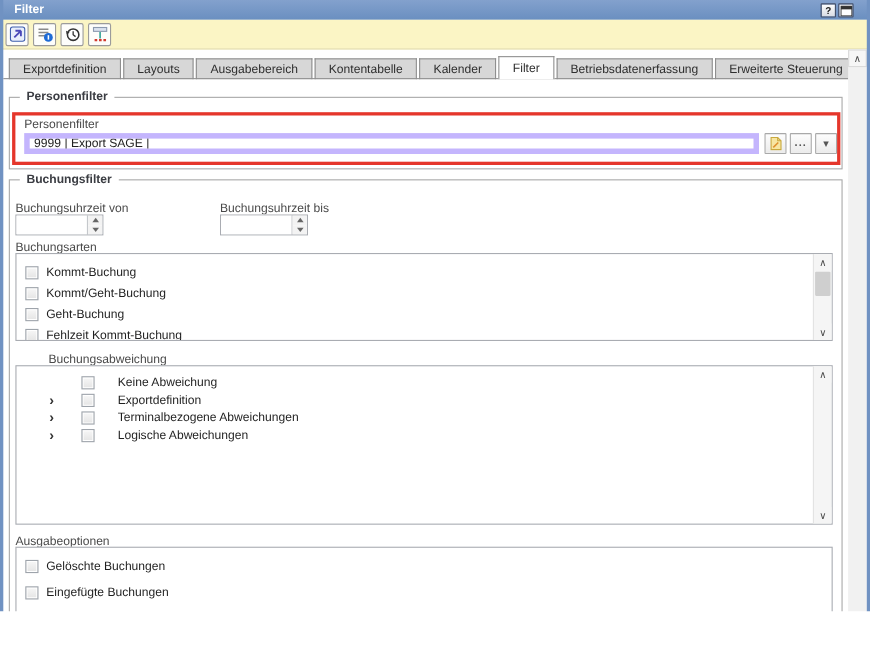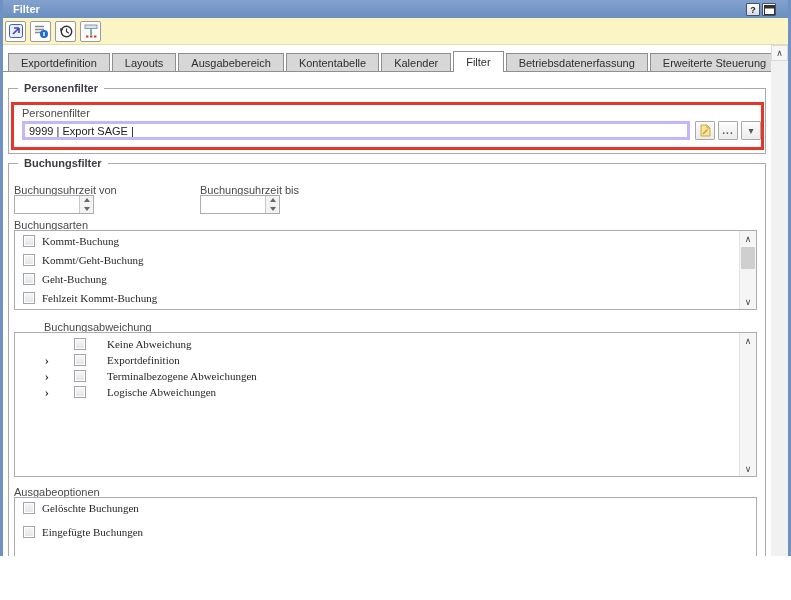--- a/index.html
+++ b/index.html
@@ -78,21 +78,21 @@
 
   
   .red-box {
     position:absolute; left:11px; top:102px; width:753px; height:48px;
     border:3px solid #e5362b; z-index:3; pointer-events:none;
   }
 
   .field-label { position:absolute; color:#4a4a4a; font-size:11px; white-space:nowrap; }
 
   .text-input {
-    border:3px solid #c4b5fd; background:#fff; height:19px;
+    border:5px solid #c4b5fd; background:#fff; height:19px;
     font-family:"Liberation Sans", sans-serif; font-size:11px; color:#222;
     padding:0 4px; outline:none;
   }
   .small-btn {
     position:absolute; width:20px; height:19px;
     border:1px solid #a9a9a9; background:linear-gradient(#fdfdfd,#ebebeb);
     display:flex; align-items:center; justify-content:center;
     font-size:10px; color:#555; padding:0; border-radius:1px;
   }
 
@@ -105,21 +105,21 @@
   .tri-dn { width:0; height:0; border-left:3px solid transparent; border-right:3px solid transparent; border-top:4px solid #666; }
 
   
   .listbox {
     position:absolute; border:1px solid #a9acb2; background:#fff; overflow:hidden;
   }
   .lb-arten  { left:14px; top:230px; width:743px; height:80px;  padding-top:4px; }
   .lb-abw    { left:14px; top:332px; width:743px; height:145px; padding-top:5px; }
   .lb-ausgabe{ left:14px; top:497px; width:743px; height:75px;  padding-top:4px; }
 
-  .lb-row { display:flex; align-items:flex-start; height:19px; padding-left:8px; gap:7px; color:#1f1f1f; font-size:11px;font-family:Liberation Serif, serif; }
+  .lb-row { display:flex; align-items:flex-end; height:19px; padding-left:8px; gap:7px; color:#1f1f1f; font-size:11px; }
   .lb-abw .lb-row { height:16px; padding-left:26px; gap:21px; }
   .checkbox {
     width:12px; height:12px; flex:0 0 12px;
     border:1px solid #9ea4ab; background:linear-gradient(#f7f7f7,#e4e4e4);
     box-shadow: inset 0 0 0 1px #fff;
   }
   .expander { width:12px; flex:0 0 12px; text-align:center; color:#333; font-size:13px; line-height:12px; font-weight:bold; }
   .expander.blank { visibility:hidden; }
 
   

